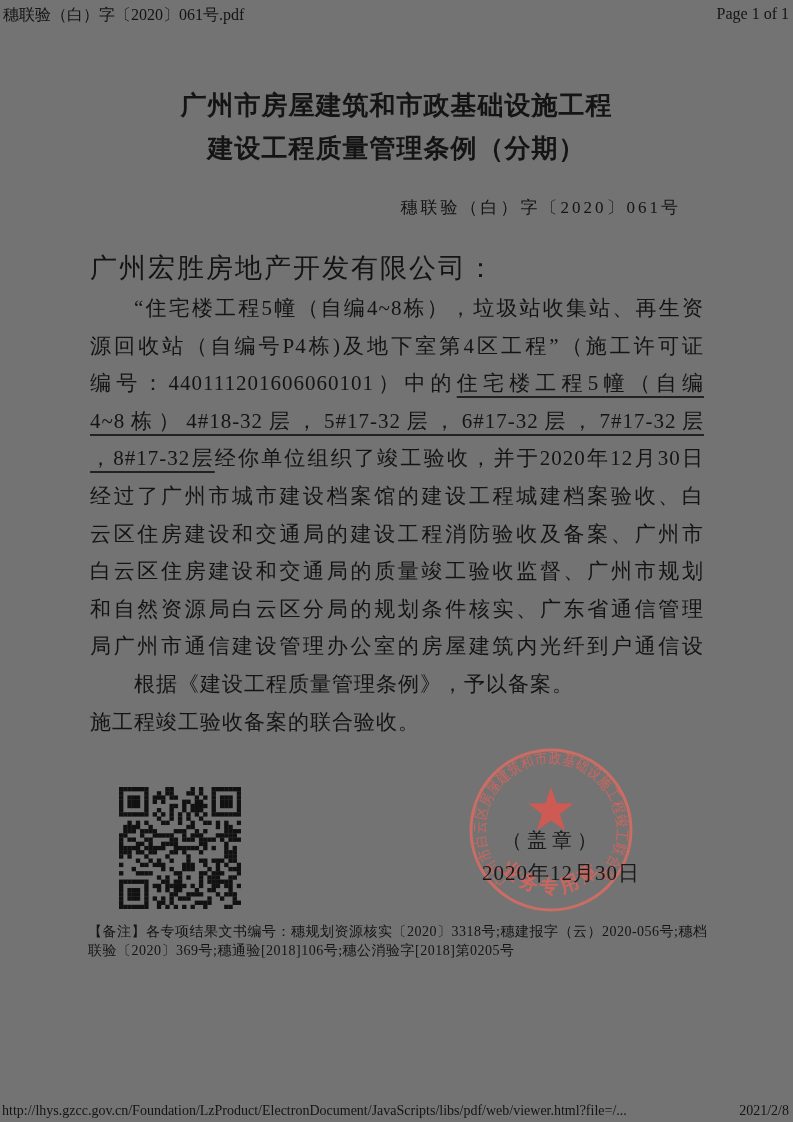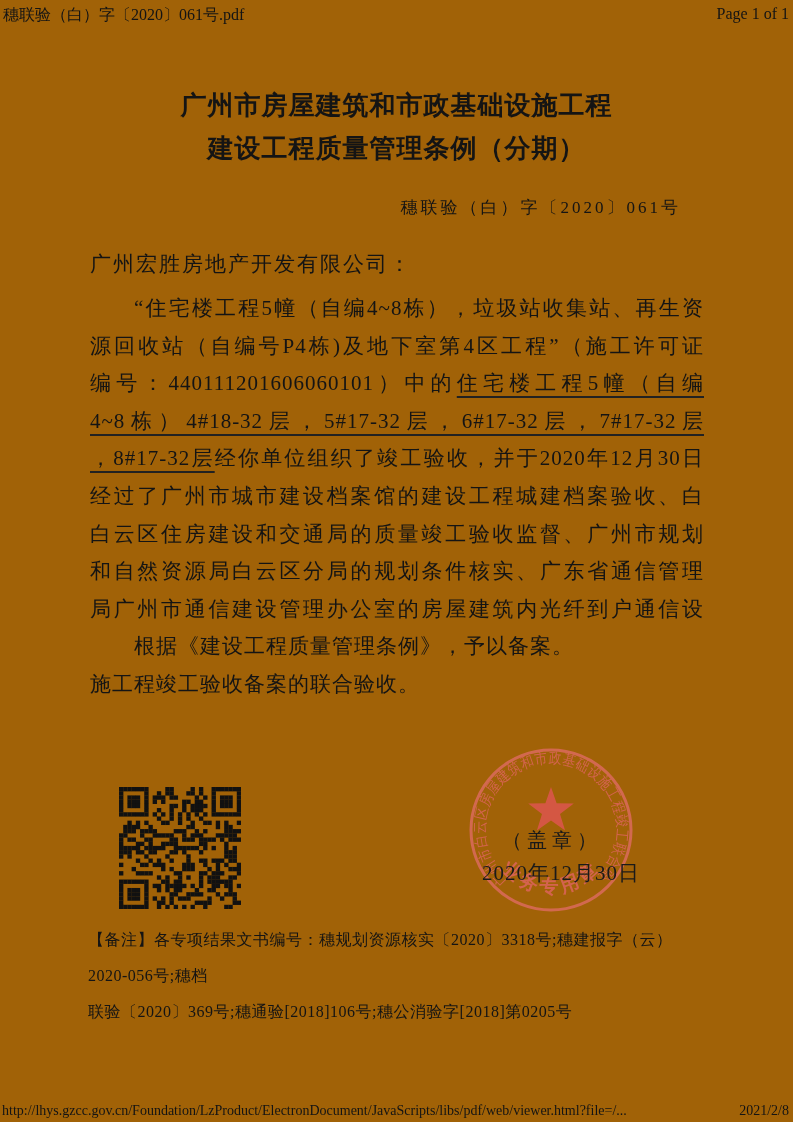--- a/index.html
+++ b/index.html
@@ -1,33 +1,33 @@
 <!DOCTYPE html>
 <html><head>
 <meta charset="utf-8">
 <style>
   html,body{margin:0;padding:0;background:#ffffff;}
   body{width:793px;height:1122px;position:relative;overflow:hidden;
        font-family:"Liberation Serif","DejaVu Serif",serif;color:#141414;}
-  .page{position:absolute;inset:0;background:#a16207;}
+  .page{position:absolute;inset:0;background:#737373;}
 
   
   .print-header{position:absolute;top:5px;left:3px;right:4px;display:flex;
       justify-content:space-between;font-size:16px;}
   .print-footer{position:absolute;bottom:3px;left:2px;right:4px;display:flex;
       justify-content:space-between;font-size:14px;}
   .print-footer .gap{flex:0 0 28px;}
 
   
   .doc-title{position:absolute;left:0;width:100%;text-align:center;
       font-weight:bold;font-size:26px;letter-spacing:1px;white-space:nowrap;}
   .t1{top:88px;} .t2{top:131px;}
   .doc-number{position:absolute;top:196px;right:112px;font-size:17px;
       letter-spacing:3px;white-space:nowrap;}
-  .salutation{position:absolute;left:90px;top:250px;font-size:21px;
+  .salutation{position:absolute;left:90px;top:250px;font-size:27px;
       letter-spacing:2px;white-space:nowrap;}
 
   #body-lines{position:absolute;left:90px;top:290px;width:614px;}
   .bline{height:37.6px;line-height:37.6px;font-size:21px;letter-spacing:1px;}
   .bline.justify{text-align:justify;text-align-last:justify;text-justify:inter-character;}
   .bline.indent{padding-left:44px;}
   .u{text-decoration:underline;text-decoration-thickness:1.5px;text-underline-offset:6px;
      text-decoration-color:#222;}
 
   
@@ -35,22 +35,22 @@
 
   
   .stamp{position:absolute;left:466px;top:745px;width:170px;height:170px;}
   .stamp svg{position:absolute;left:0;top:0;}
   .stamp-label{position:absolute;left:36px;top:82px;font-size:20px;letter-spacing:5px;
       color:#1a1a1a;white-space:nowrap;}
   .stamp-date{position:absolute;left:16px;top:114px;font-size:21px;letter-spacing:1px;
       color:#1a1a1a;white-space:nowrap;text-align:right;}
 
   
-  .remark{position:absolute;left:88px;top:922px;width:622px;font-size:16px;
-      line-height:36px;letter-spacing:0.5px;}
+  .remark{position:absolute;left:88px;top:922px;width:622px;font-size:14px;
+      line-height:19px;letter-spacing:0.5px;}
 </style>
 </head>
 <body>
 
 <div class="page">
 
   <div class="print-header">
     <span>穗联验（白）字〔2020〕061号.pdf</span>
     <span>Page 1 of 1</span>
   </div>
@@ -62,20 +62,21 @@
 
   <div class="salutation">广州宏胜房地产开发有限公司：</div>
 
   <div id="body-lines">
       <div class="bline justify indent"><span>“住宅楼工程5幢（自编4~8栋），垃圾站收集站、再生资</span></div>
       <div class="bline justify"><span>源回收站（自编号P4栋)及地下室第4区工程”（施工许可证</span></div>
       <div class="bline justify"><span>编号：440111201606060101）中的</span><span class="u">住宅楼工程5幢（自编</span></div>
       <div class="bline justify"><span class="u">4~8栋）4#18-32层，5#17-32层，6#17-32层，7#17-32层</span></div>
       <div class="bline justify"><span class="u">，8#17-32层</span><span>经你单位组织了竣工验收，并于2020年12月30日</span></div>
       <div class="bline justify"><span>经过了广州市城市建设档案馆的建设工程城建档案验收、白</span></div>
+      <div class="bline justify"><span>云区住房建设和交通局的建设工程消防验收及备案、广州市</span></div>
       <div class="bline justify"><span>白云区住房建设和交通局的质量竣工验收监督、广州市规划</span></div>
       <div class="bline justify"><span>和自然资源局白云区分局的规划条件核实、广东省通信管理</span></div>
       <div class="bline justify"><span>局广州市通信建设管理办公室的房屋建筑内光纤到户通信设</span></div>
       <div class="bline indent"><span>根据《建设工程质量管理条例》，予以备案。</span></div>
       <div class="bline"><span>施工程竣工验收备案的联合验收。</span></div>
     </div>
 
   <div class="qr">
     <svg id="qr-svg" width="122" height="122" viewBox="0 0 122 122">
         <rect x="0.00" y="0.00" width="4.36" height="4.36" fill="#111"></rect>

